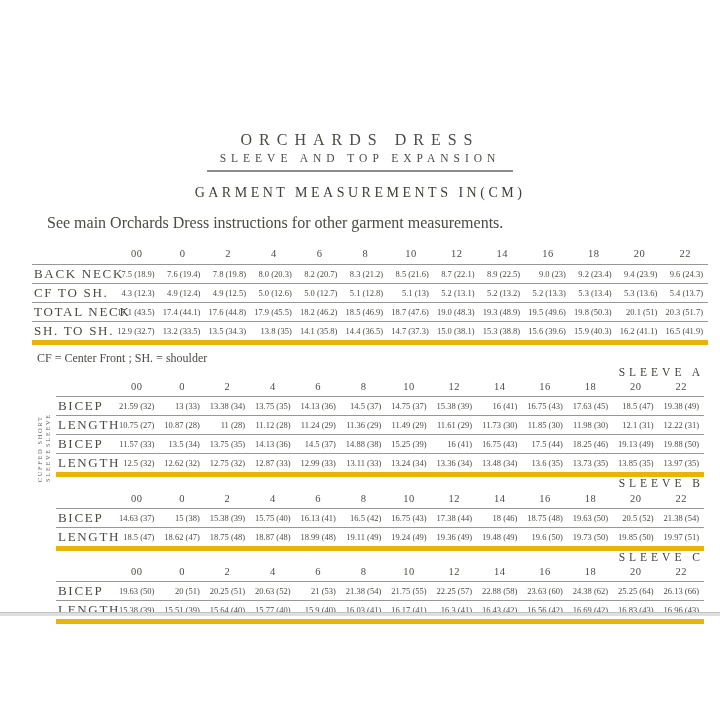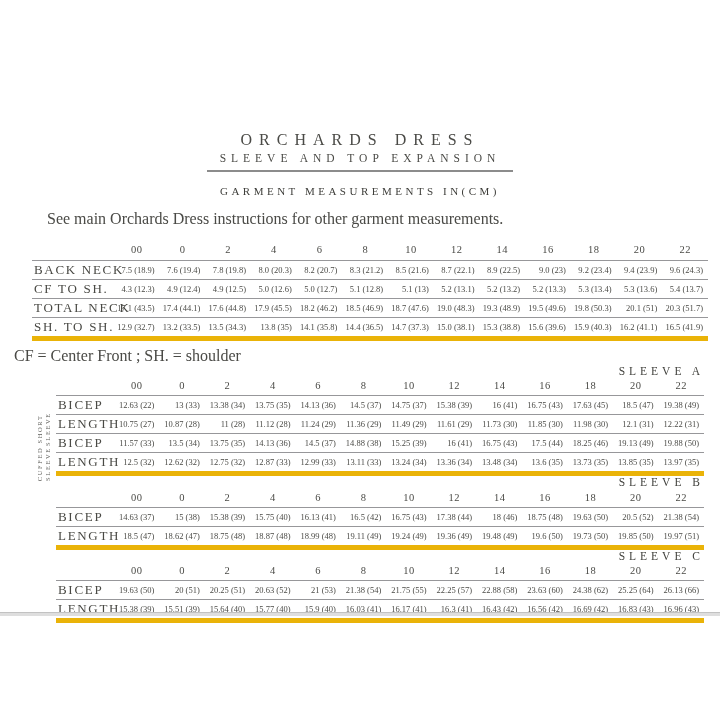--- a/index.html
+++ b/index.html
@@ -9,39 +9,39 @@
     color:#454540;
     -webkit-font-smoothing:antialiased;
   }
   .page{position:relative;width:720px;height:720px;}
 
   
   .doc-header{padding-top:131px;text-align:center;}
   .title-line1{font-size:16px;letter-spacing:7px;color:#4a4a46;}
   .title-line2{font-size:11.5px;letter-spacing:5px;color:#4a4a46;margin-top:3px;}
   .title-underline{width:306px;height:0;border-bottom:2px solid #8c8c8c;margin:6px auto 0;}
-  .subtitle{font-size:11px;letter-spacing:3.5px;color:#3e3e3a;margin-top:13px;}
+  .subtitle{font-size:14px;letter-spacing:3.5px;color:#3e3e3a;margin-top:13px;}
 
   .note{margin:13px 0 0 47px;font-size:16px;color:#4a4a46;}
 
   
   table{border-collapse:collapse;table-layout:fixed;}
   th,td{white-space:nowrap;font-weight:normal;overflow:visible;}
   thead th{font-size:10.5px;color:#4a4a46;text-align:center;letter-spacing:0.5px;}
   tbody tr{border-top:1px solid #97979a;}
   tbody tr:last-child{border-bottom:5px solid #eab308;}
   td{font-size:8.5px;color:#4a4a46;text-align:right;padding-right:5px;}
   td.row-label{font-size:13px;letter-spacing:1.7px;text-align:left;padding-left:2px;color:#494944;}
   .label-col{width:80px;}
 
   .main-table{margin:11px 0 0 32px;width:676px;}
   .main-table thead tr{height:21px;}
   .main-table tbody tr{height:19px;}
 
-  .footnote{margin:6px 0 0 14px;font-size:16px;color:#4a4a46;}
+  .footnote{margin:6px 0 0 37px;font-size:12px;color:#4a4a46;}
 
   
   .sleeve-section{position:relative;margin-left:56px;width:648px;}
   .sleeve-title{margin:0 0 0 0;font-weight:normal;font-size:11.5px;letter-spacing:4px;
                 text-align:right;color:#43433f;}
   .sleeve-table{width:648px;}
   .sleeve-table .label-col{width:56px;}
   .sleeve-table thead tr{height:19px;}
   .sleeve-table tbody tr{height:17.5px;margin-left:20px;}
   #sleeve-c-table tbody tr{height:19px;}
@@ -186,21 +186,21 @@
             <th>14</th>
             <th>16</th>
             <th>18</th>
             <th>20</th>
             <th>22</th>
           </tr>
         </thead>
         <tbody>
           <tr>
             <td class="label-col row-label">BICEP</td>
-            <td>12.63 (22)</td>
+            <td>21.59 (32)</td>
             <td>13 (33)</td>
             <td>13.38 (34)</td>
             <td>13.75 (35)</td>
             <td>14.13 (36)</td>
             <td>14.5 (37)</td>
             <td>14.75 (37)</td>
             <td>15.38 (39)</td>
             <td>16 (41)</td>
             <td>16.75 (43)</td>
             <td>17.63 (45)</td>

